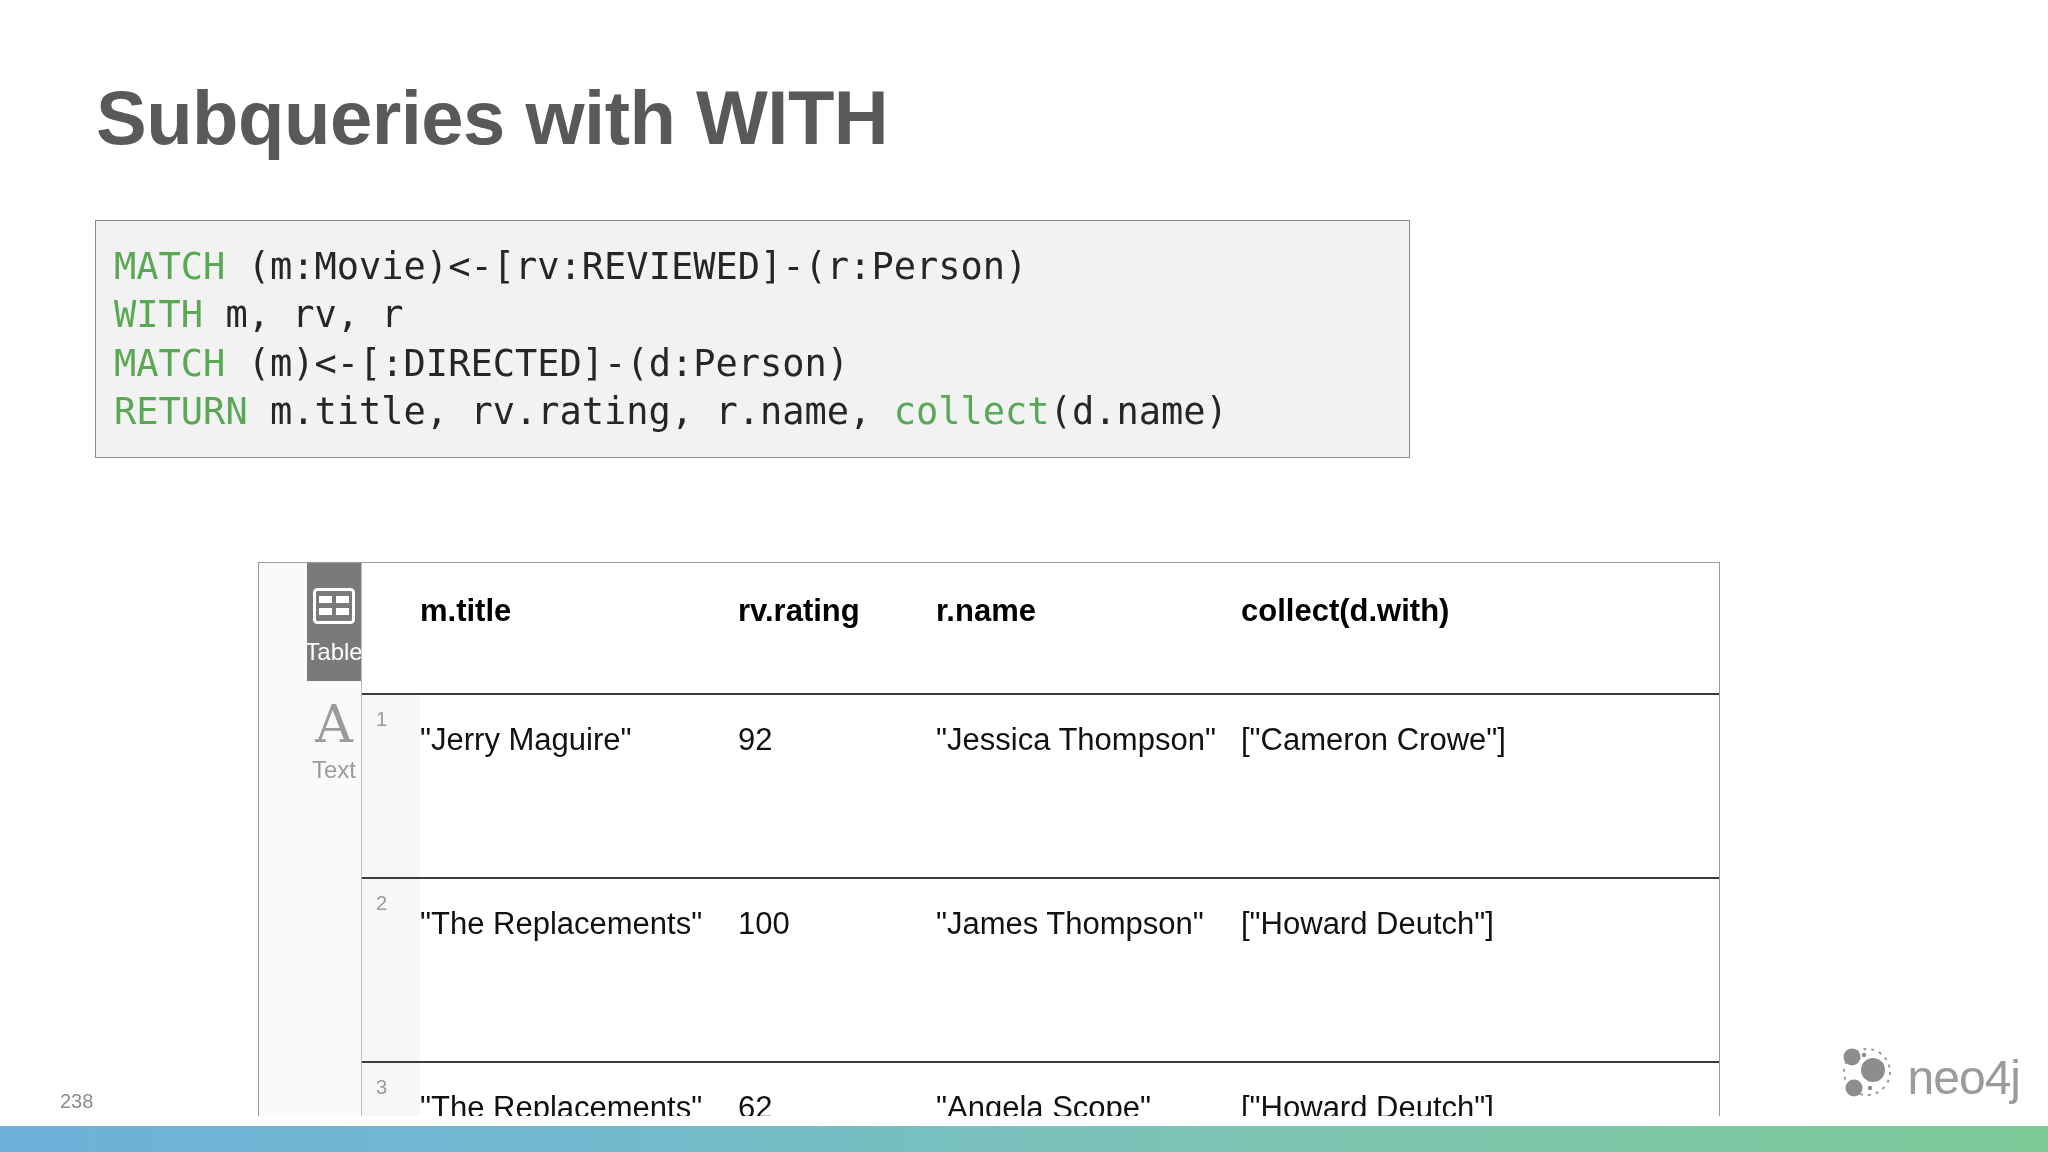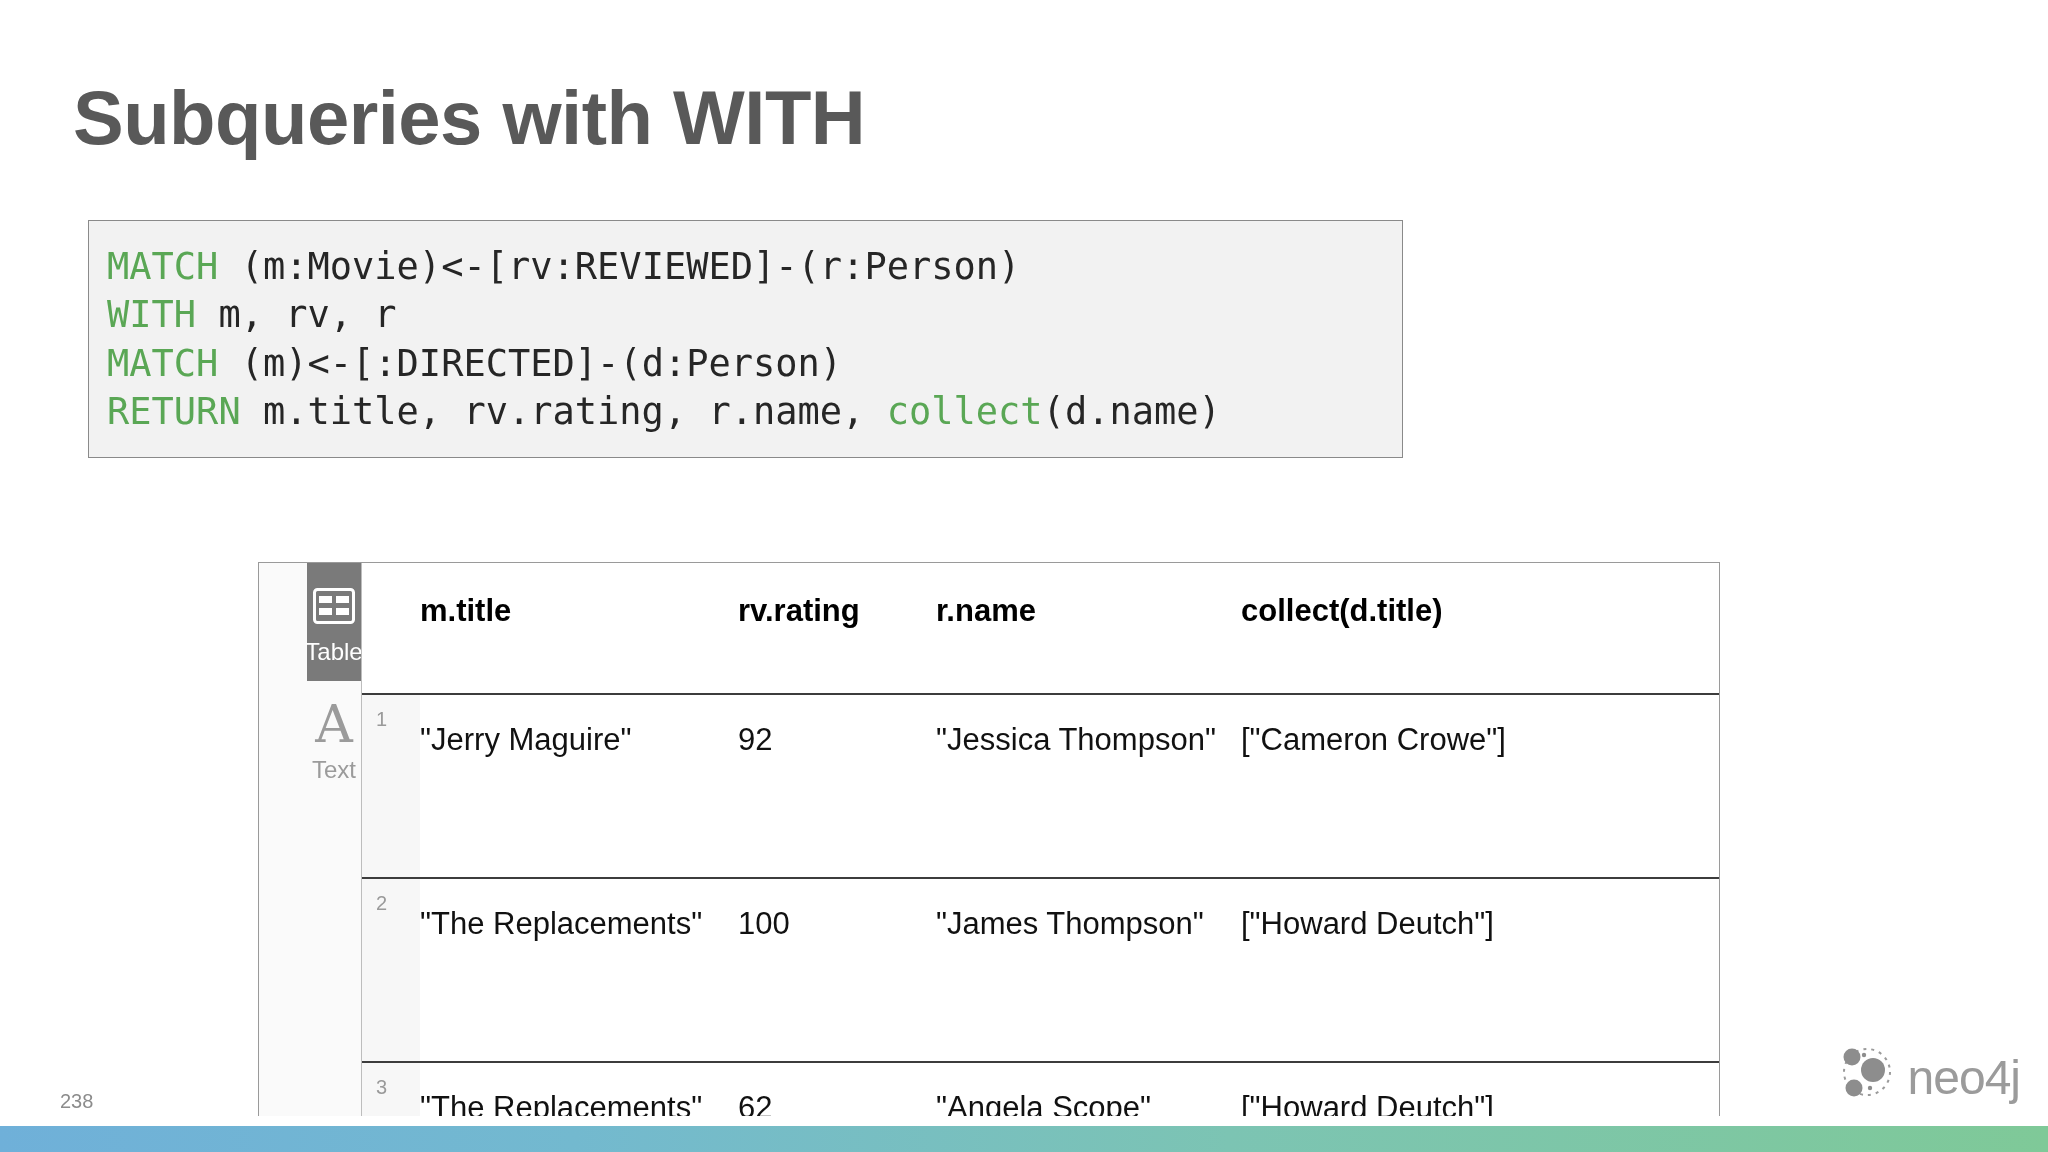--- a/index.html
+++ b/index.html
@@ -11,34 +11,34 @@
     width: 2048px;
     height: 1152px;
     position: relative;
     overflow: hidden;
     font-family: "Liberation Sans", sans-serif;
   }
 
   
   .slide-title {
     position: absolute;
-    left: 73px;
+    left: 96px;
     top: 78px;
     font-size: 76px;
     font-weight: bold;
     color: #595959;
     letter-spacing: -0.5px;
     line-height: 1.05;
     white-space: nowrap;
   }
 
   
   .code-block {
     position: absolute;
-    left: 88px;
+    left: 95px;
     top: 220px;
     width: 1315px;
     box-sizing: border-box;
     background: #f2f2f2;
     border: 1px solid #8a8a8a;
     padding: 22px 18px 20px 18px;
     font-family: "DejaVu Sans Mono", "Liberation Mono", monospace;
     font-size: 37px;
     line-height: 1.31;
     color: #262626;
@@ -221,21 +221,21 @@
   </div>
 
   <div class="table-wrap">
     <table class="res-table">
       <thead>
         <tr class="head-row">
           <th class="col-idx"></th>
           <th class="col-title cell-pad">m.title</th>
           <th class="col-rate">rv.rating</th>
           <th class="col-name">r.name</th>
-          <th class="col-coll">collect(d.title)</th>
+          <th class="col-coll">collect(d.with)</th>
         </tr>
       </thead>
       <tbody>
         <tr class="body-row">
           <td class="col-idx idx-cell">1</td>
           <td class="col-title cell-pad">"Jerry Maguire"</td>
           <td class="col-rate">92</td>
           <td class="col-name">"Jessica Thompson"</td>
           <td class="col-coll">["Cameron Crowe"]</td>
         </tr>

